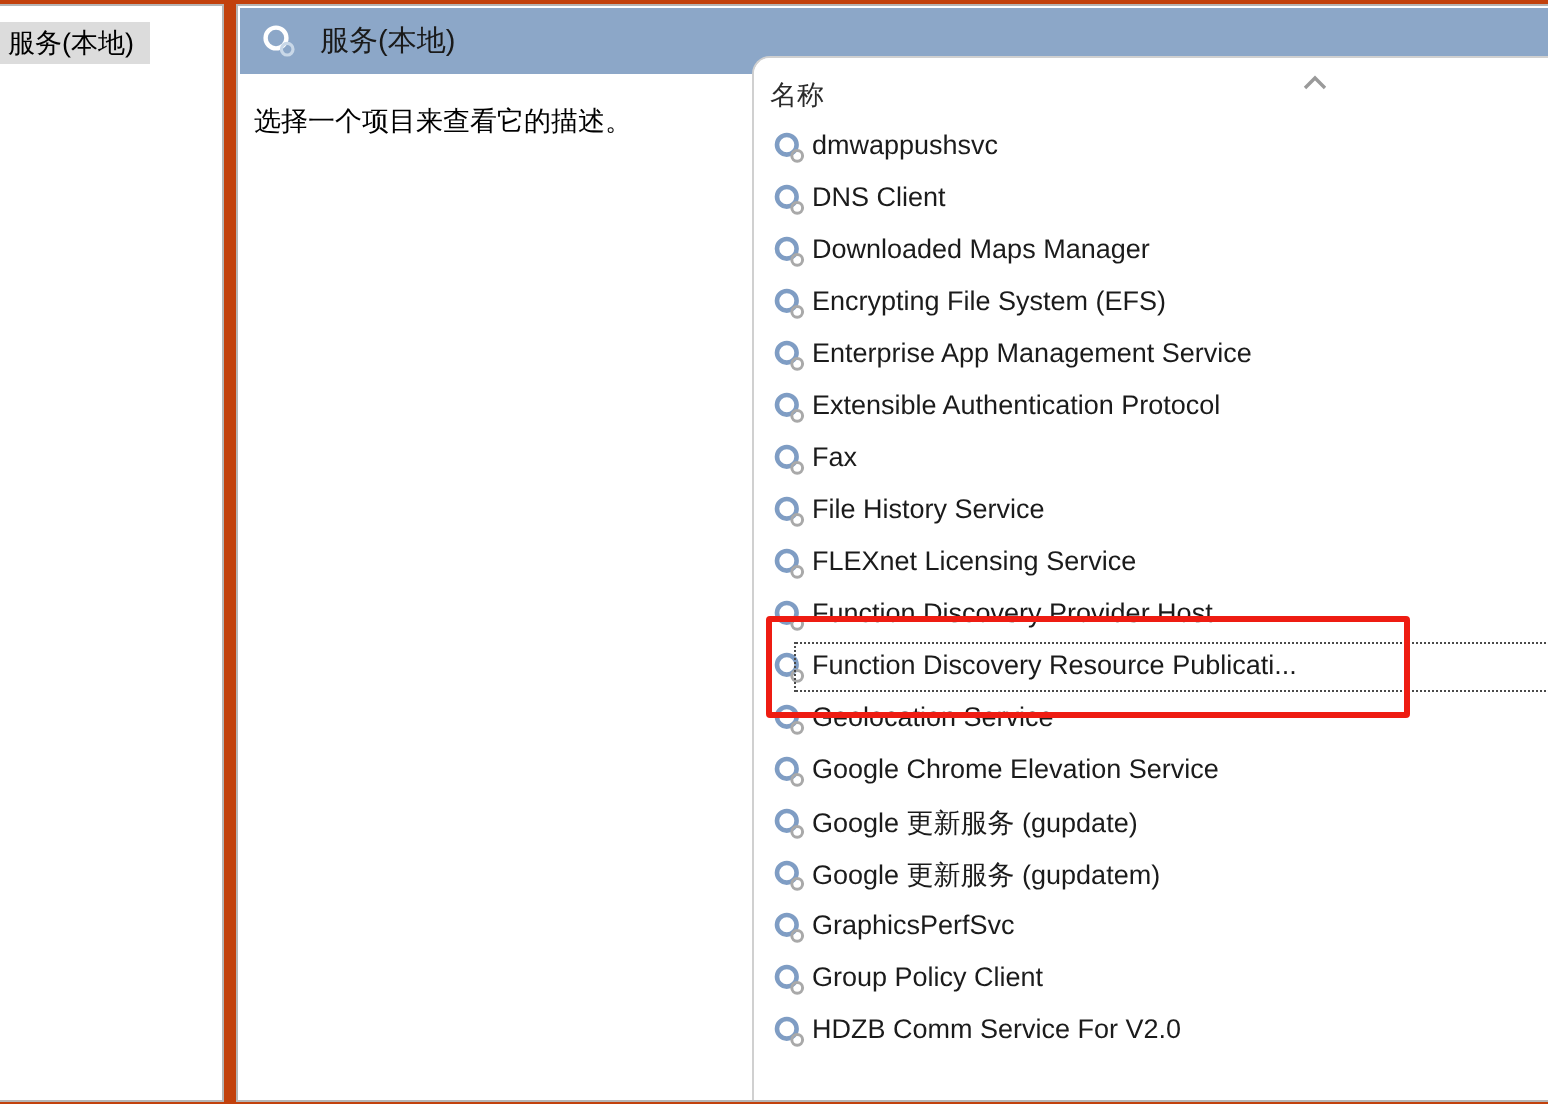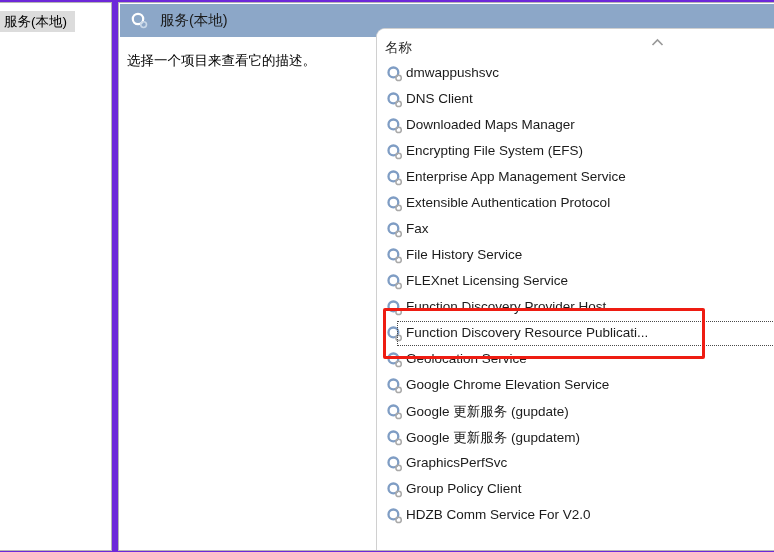--- a/index.html
+++ b/index.html
@@ -6,21 +6,21 @@
   html, body {
     margin: 0; padding: 0;
     width: 774px; height: 552px;
     overflow: hidden;
     background: #ffffff;
     font-family: "Liberation Sans", "DejaVu Sans", sans-serif;
   }
   #root {
     position: relative;
     width: 774px; height: 552px;
-    background: #6d28d9;
+    background: #c2410c;
   }
 
   
   #left-pane {
     position: absolute;
     left: -2px; top: 2px;
     width: 114px; height: 549px;
     background: #ffffff;
     border: 1px solid #b5b5b5;
     border-left: none;

